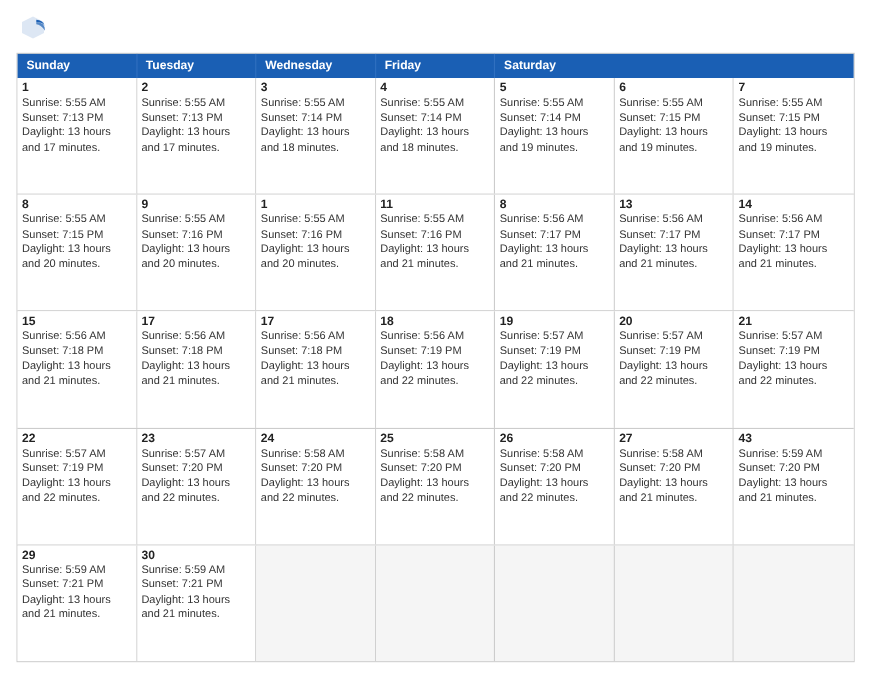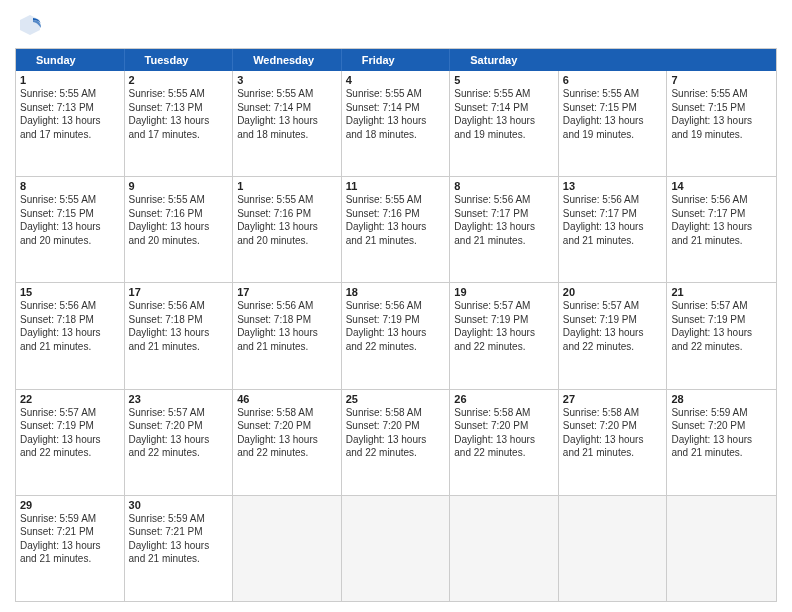--- a/index.html
+++ b/index.html
@@ -67,21 +67,21 @@
     }
     .cal-header {
       display: grid;
       grid-template-columns: repeat(7, 1fr);
       background: #1a5fb4;
     }
     .cal-header-cell {
       color: #fff;
       font-size: 11px;
       font-weight: bold;
-      padding: 5px 20px;
+      padding: 5px 8px;
       text-align: left;
       border-right: 1px solid #3070c0;
     }
     .cal-header-cell:last-child { border-right: none; }
     .cal-body {
       flex: 1;
       display: flex;
       flex-direction: column;
     }
     .cal-row {
@@ -308,21 +308,21 @@
 and 22 minutes.</div>
           </div>
           <div class="cal-cell">
             <span class="day-num">23</span>
             <div class="cell-text" style="white-space: pre-line;">Sunrise: 5:57 AM
 Sunset: 7:20 PM
 Daylight: 13 hours
 and 22 minutes.</div>
           </div>
           <div class="cal-cell">
-            <span class="day-num">46</span>
+            <span class="day-num">24</span>
             <div class="cell-text" style="white-space: pre-line;">Sunrise: 5:58 AM
 Sunset: 7:20 PM
 Daylight: 13 hours
 and 22 minutes.</div>
           </div>
           <div class="cal-cell">
             <span class="day-num">25</span>
             <div class="cell-text" style="white-space: pre-line;">Sunrise: 5:58 AM
 Sunset: 7:20 PM
 Daylight: 13 hours
@@ -336,21 +336,21 @@
 and 22 minutes.</div>
           </div>
           <div class="cal-cell">
             <span class="day-num">27</span>
             <div class="cell-text" style="white-space: pre-line;">Sunrise: 5:58 AM
 Sunset: 7:20 PM
 Daylight: 13 hours
 and 21 minutes.</div>
           </div>
           <div class="cal-cell">
-            <span class="day-num">28</span>
+            <span class="day-num">43</span>
             <div class="cell-text" style="white-space: pre-line;">Sunrise: 5:59 AM
 Sunset: 7:20 PM
 Daylight: 13 hours
 and 21 minutes.</div>
           </div>
         </div>
         <div class="cal-row">
           <div class="cal-cell">
             <span class="day-num">29</span>
             <div class="cell-text" style="white-space: pre-line;">Sunrise: 5:59 AM

